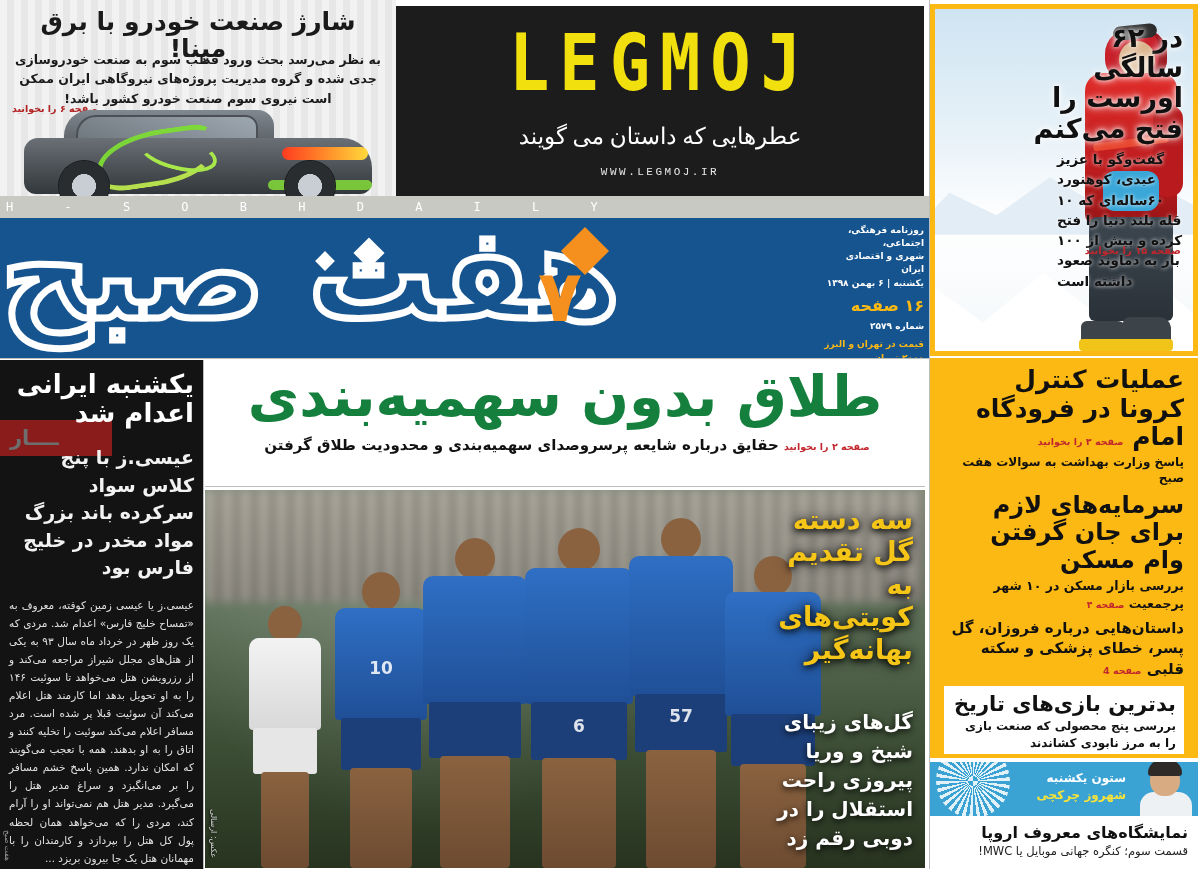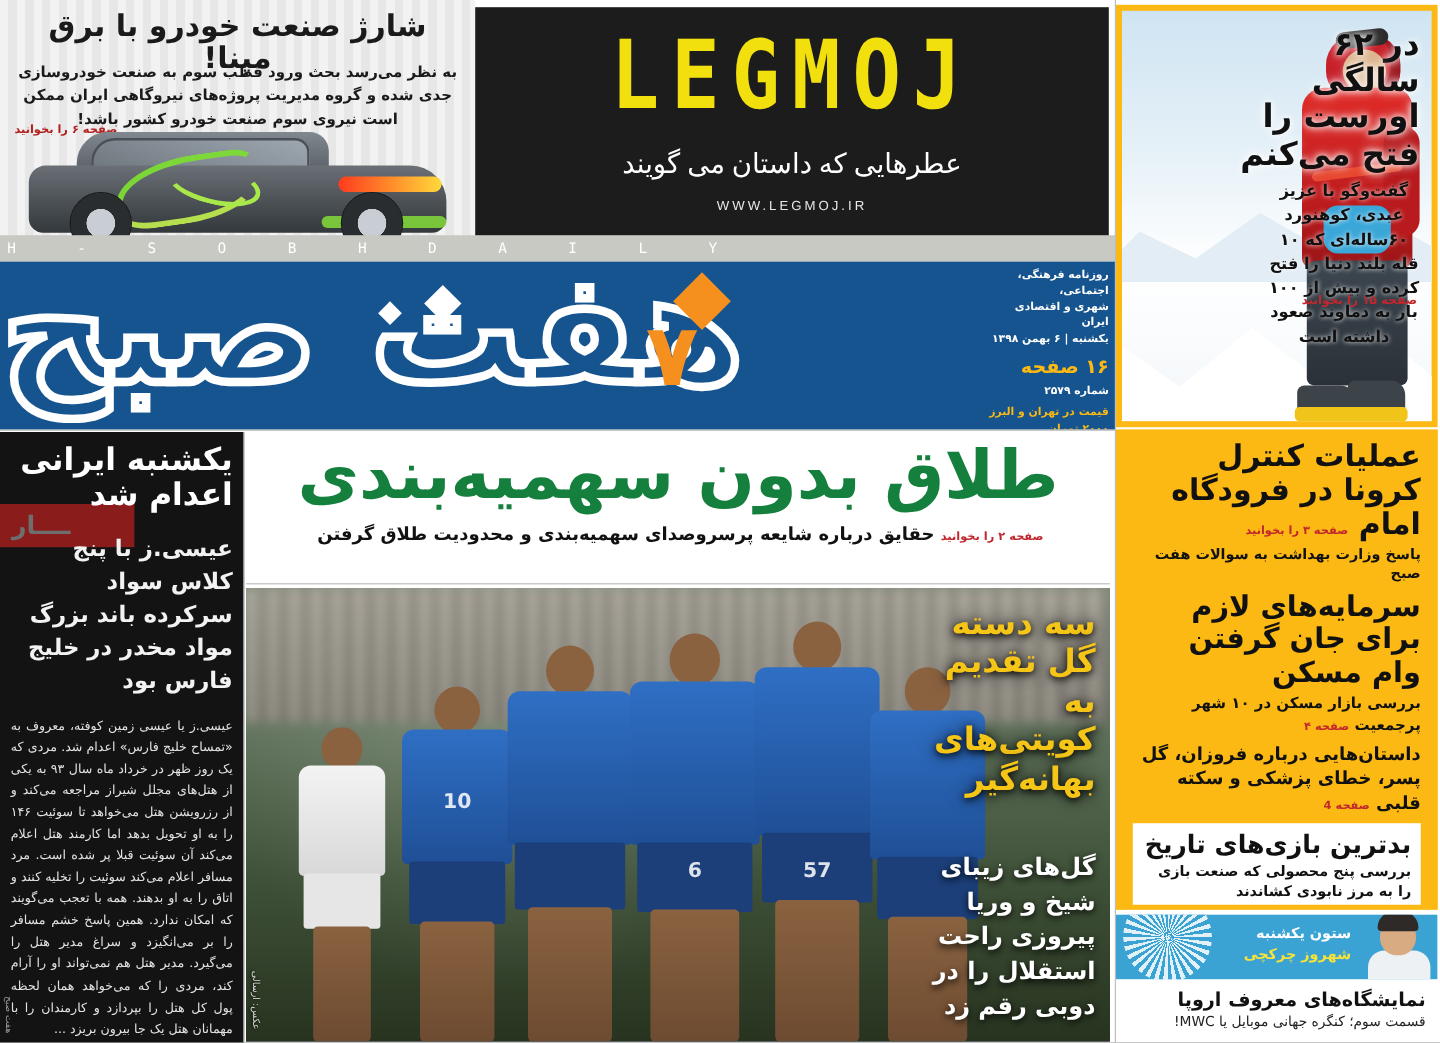--- a/index.html
+++ b/index.html
@@ -93,21 +93,21 @@
   #legmoj-ad .lg-logo{
     font-family:"DejaVu Sans Mono","Liberation Mono",monospace;
     font-size:67px; font-weight:bold; color:#f2e00e; letter-spacing:10px;
     line-height:1; direction:ltr; transform:scaleY(1.18);
     margin-bottom:20px;
   }
   #legmoj-ad .lg-tag{
     font-size:23px; color:#fff; direction:rtl; margin-top:6px; letter-spacing:1px;font-family:Liberation Serif, serif;
   }
   #legmoj-ad .lg-url{
-    font-family:Liberation Sans, sans-serif;
+    font-family:Liberation Mono, monospace;
     font-size:11px; color:#e8e8e8; letter-spacing:2.5px; margin-top:16px; direction:ltr;
   }
 
   
   #everest{
     right:2px; top:4px; width:268px; height:352px;
     background:#fdb913; padding:5px; overflow:hidden;
   }
   #everest .photo{
     position:relative; width:100%; height:100%;
@@ -170,21 +170,21 @@
   .climber .crampon.c2{ right:54px; }
   #everest .ev-head{
     position:absolute; top:14px; right:10px; width:150px;
     font-size:27px; line-height:1.12; font-weight:bold; color:#111;
     text-align:right; direction:rtl; letter-spacing:-0.5px;
     text-shadow:0 0 5px rgba(255,255,255,.95),0 0 10px rgba(255,255,255,.9);
   }
   #everest .ev-body{
     position:absolute; top:140px; right:10px; width:126px;
     font-size:13.5px; line-height:1.5; font-weight:bold; color:#111;
-    text-align:center; direction:rtl;
+    text-align:left; direction:rtl;
     text-shadow:0 0 4px rgba(255,255,255,.95);
   }
   #everest .ev-page{
     position:absolute; top:236px; right:12px;
     font-size:10px; color:#c1272d; font-weight:bold; direction:rtl;
   }
 
   
   #latin-strip{
     left:0; top:196px; width:930px; height:22px;
@@ -542,21 +542,21 @@
       <div class="shirt" style="top:44px;height:136px;"></div>
       <div class="shorts" style="top:178px;height:58px;"></div>
       <span class="num" style="top:192px;">6</span>
       <div class="legs" style="top:234px;height:110px;"></div>
     </div>
 
     <div class="player" style="left:424px;width:104px;height:352px;">
       <div class="head" style="top:2px;width:40px;height:42px;"></div>
       <div class="shirt" style="top:40px;height:140px;"></div>
       <div class="shorts" style="top:178px;height:58px;"></div>
-      <span class="num" style="top:200px;">57</span>
+      <span class="num" style="top:190px;">57</span>
       <div class="legs" style="top:234px;height:118px;"></div>
     </div>
 
     <div class="player" style="left:520px;width:96px;height:312px;">
       <div class="head" style="top:0;width:38px;height:40px;"></div>
       <div class="shirt" style="top:36px;height:124px;"></div>
       <div class="shorts" style="top:158px;height:52px;"></div>
       <div class="legs" style="top:208px;height:104px;"></div>
     </div>
 

